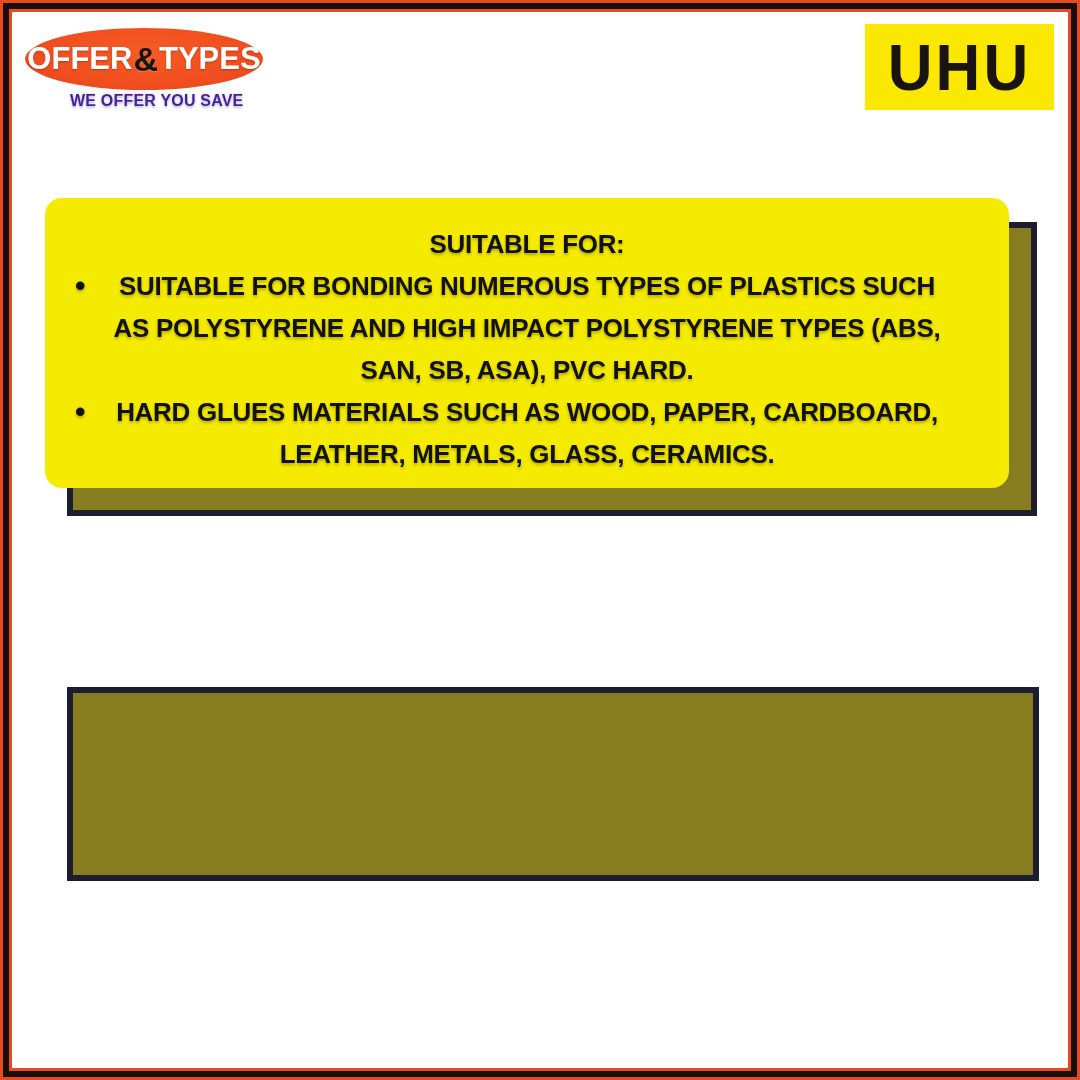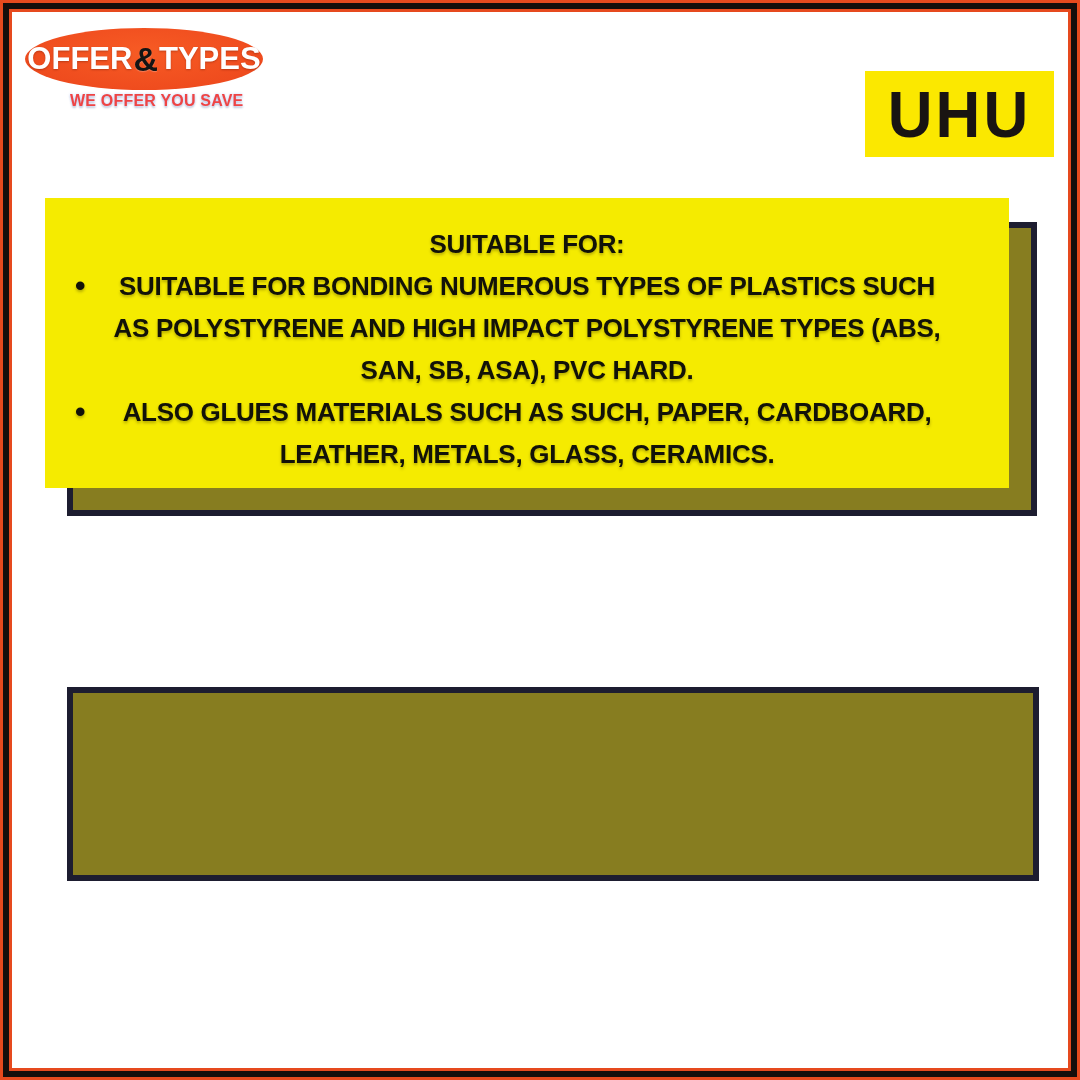--- a/index.html
+++ b/index.html
@@ -56,33 +56,32 @@
     padding: 0 1px;
     text-shadow: 0 1px 1px rgba(255,255,255,0.25);
   }
   .offer-save-tagline {
     position: absolute;
     left: 58px; top: 80px;
     width: 160px;
     font-size: 16px;
     font-weight: 700;
     letter-spacing: 0.2px;
-    color: #ef4444;
+    color: #4c1d95;
     text-shadow: 0 0 3px rgba(190,210,255,0.9), 0 2px 2px rgba(30,42,99,0.25);
     white-space: nowrap;
   }
   .uhu-logo {
     position: absolute;
     left: 853px; top: 12px;
     width: 189px; height: 86px;
     background: #FBE800;
     display: flex;
     align-items: center;
     justify-content: center;
-    margin-top: 47px;
   }
   .uhu-logo .uhu-text {
     font-size: 62px;
     font-weight: 700;
     letter-spacing: 3px;
     color: #191412;
     transform: scaleY(1.06);
   }
 
   
@@ -100,21 +99,21 @@
     background: #F5EB00;
     box-sizing: border-box;
     color: #121208;
     font-weight: 700;
     font-size: 26px;
     line-height: 42px;
     letter-spacing: -0.3px;
     text-align: center;
     text-shadow: 0 2px 3px rgba(60,55,0,0.35);
   }
-  .box-1 { left: 33px; top: 186px; width: 964px; height: 290px; padding: 25px 48px 0 48px; }
+  .box-1 { left: 33px; top: 186px; width: 964px; height: 290px; padding: 25px 48px 0 48px; border-radius: 17px; }
   .box-2 { left: 33px; top: 651px; width: 964px; height: 187px; padding: 16px 34px 0 34px; }
 
   .box-title { text-align: center; }
 
   .bullet-item { position: relative; padding: 0 14px; }
   .bullet-item .bullet {
     position: absolute;
     left: -18px; top: 0;
     font-size: 30px;
     line-height: 42px;
@@ -142,20 +141,20 @@
 
     <div class="block-shadow shadow-1"></div>
     <div class="yellow-box box-1">
       <div class="box-title">SUITABLE FOR:</div>
       <div class="bullet-item">
         <span class="bullet">•</span>
         <div>SUITABLE FOR BONDING NUMEROUS TYPES OF PLASTICS SUCH AS POLYSTYRENE AND HIGH IMPACT POLYSTYRENE TYPES (ABS, SAN, SB, ASA), PVC HARD.</div>
       </div>
       <div class="bullet-item">
         <span class="bullet">•</span>
-        <div>ALSO GLUES MATERIALS SUCH AS SUCH, PAPER, CARDBOARD, LEATHER, METALS, GLASS, CERAMICS.</div>
+        <div>HARD GLUES MATERIALS SUCH AS WOOD, PAPER, CARDBOARD, LEATHER, METALS, GLASS, CERAMICS.</div>
       </div>
     </div>
 
     <div class="block-shadow shadow-2"></div>
 
   </div>
 </div>
 
 </body></html>

